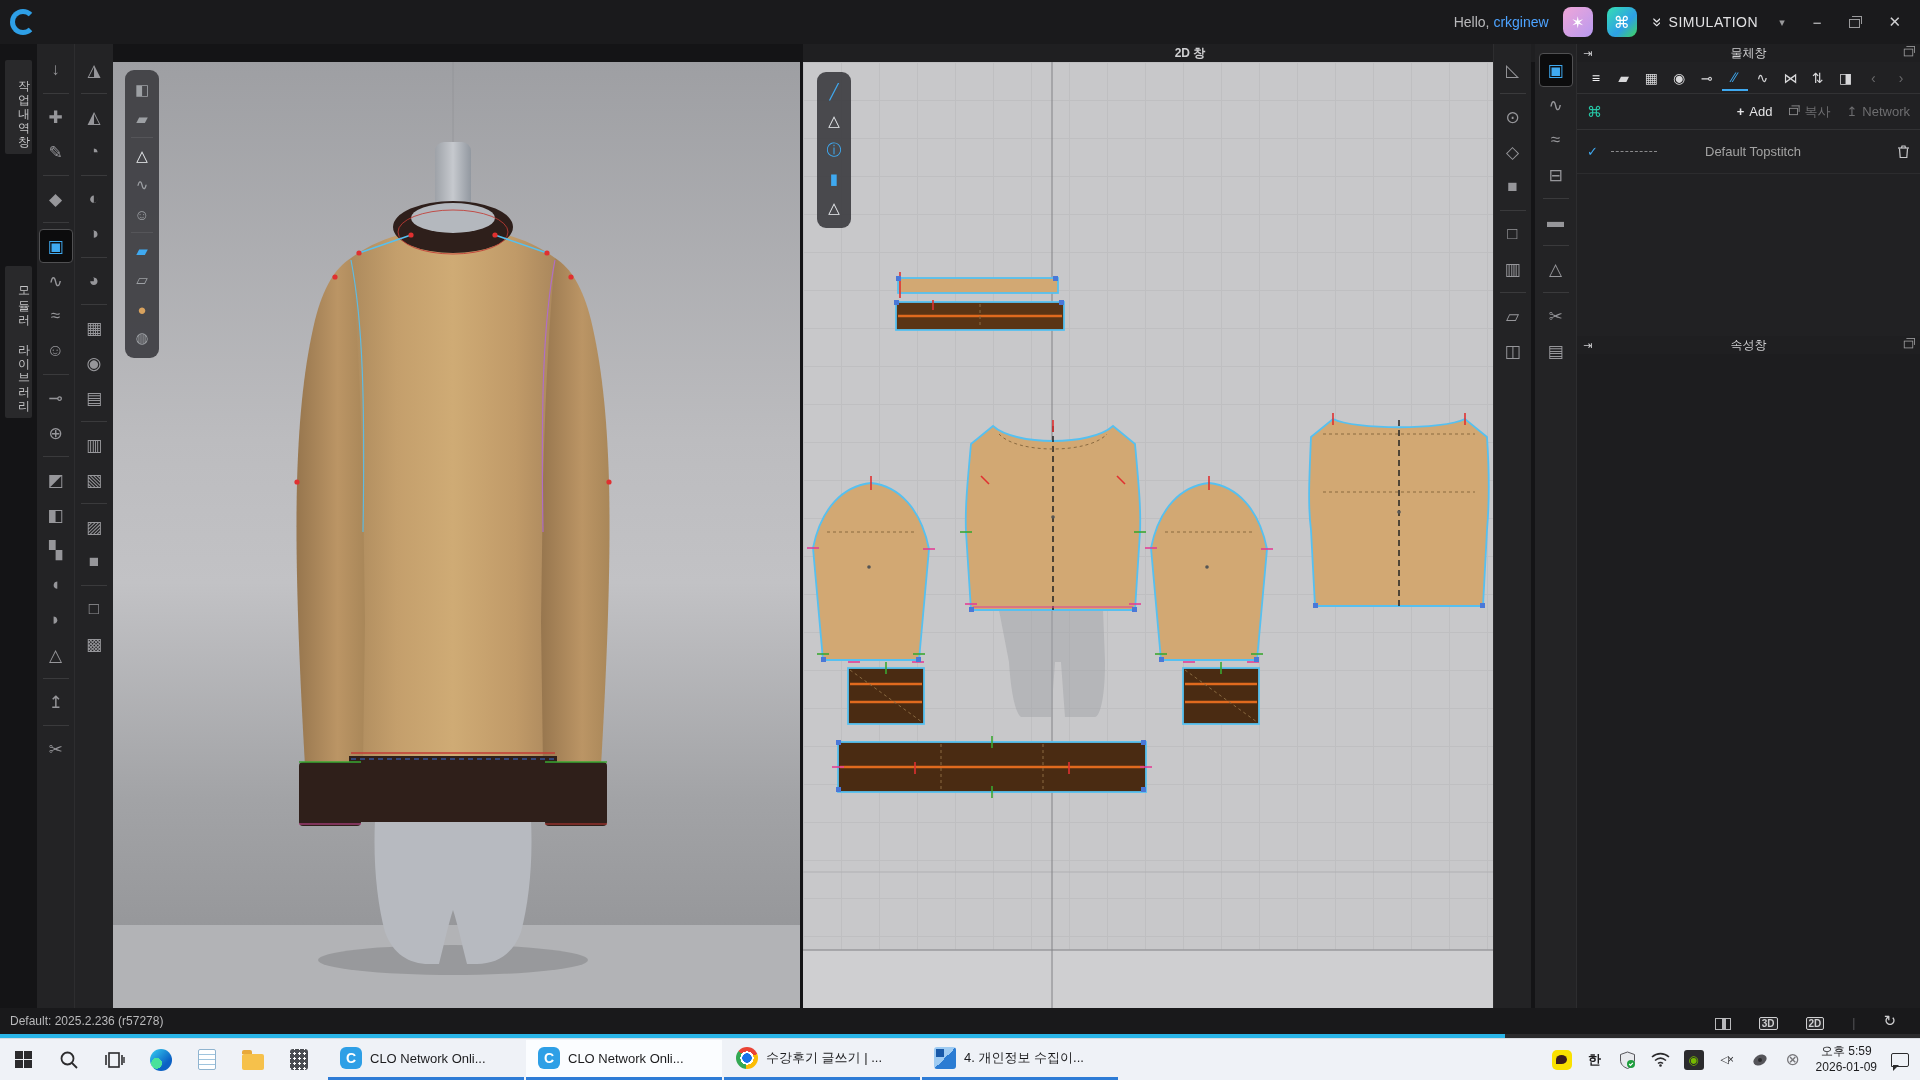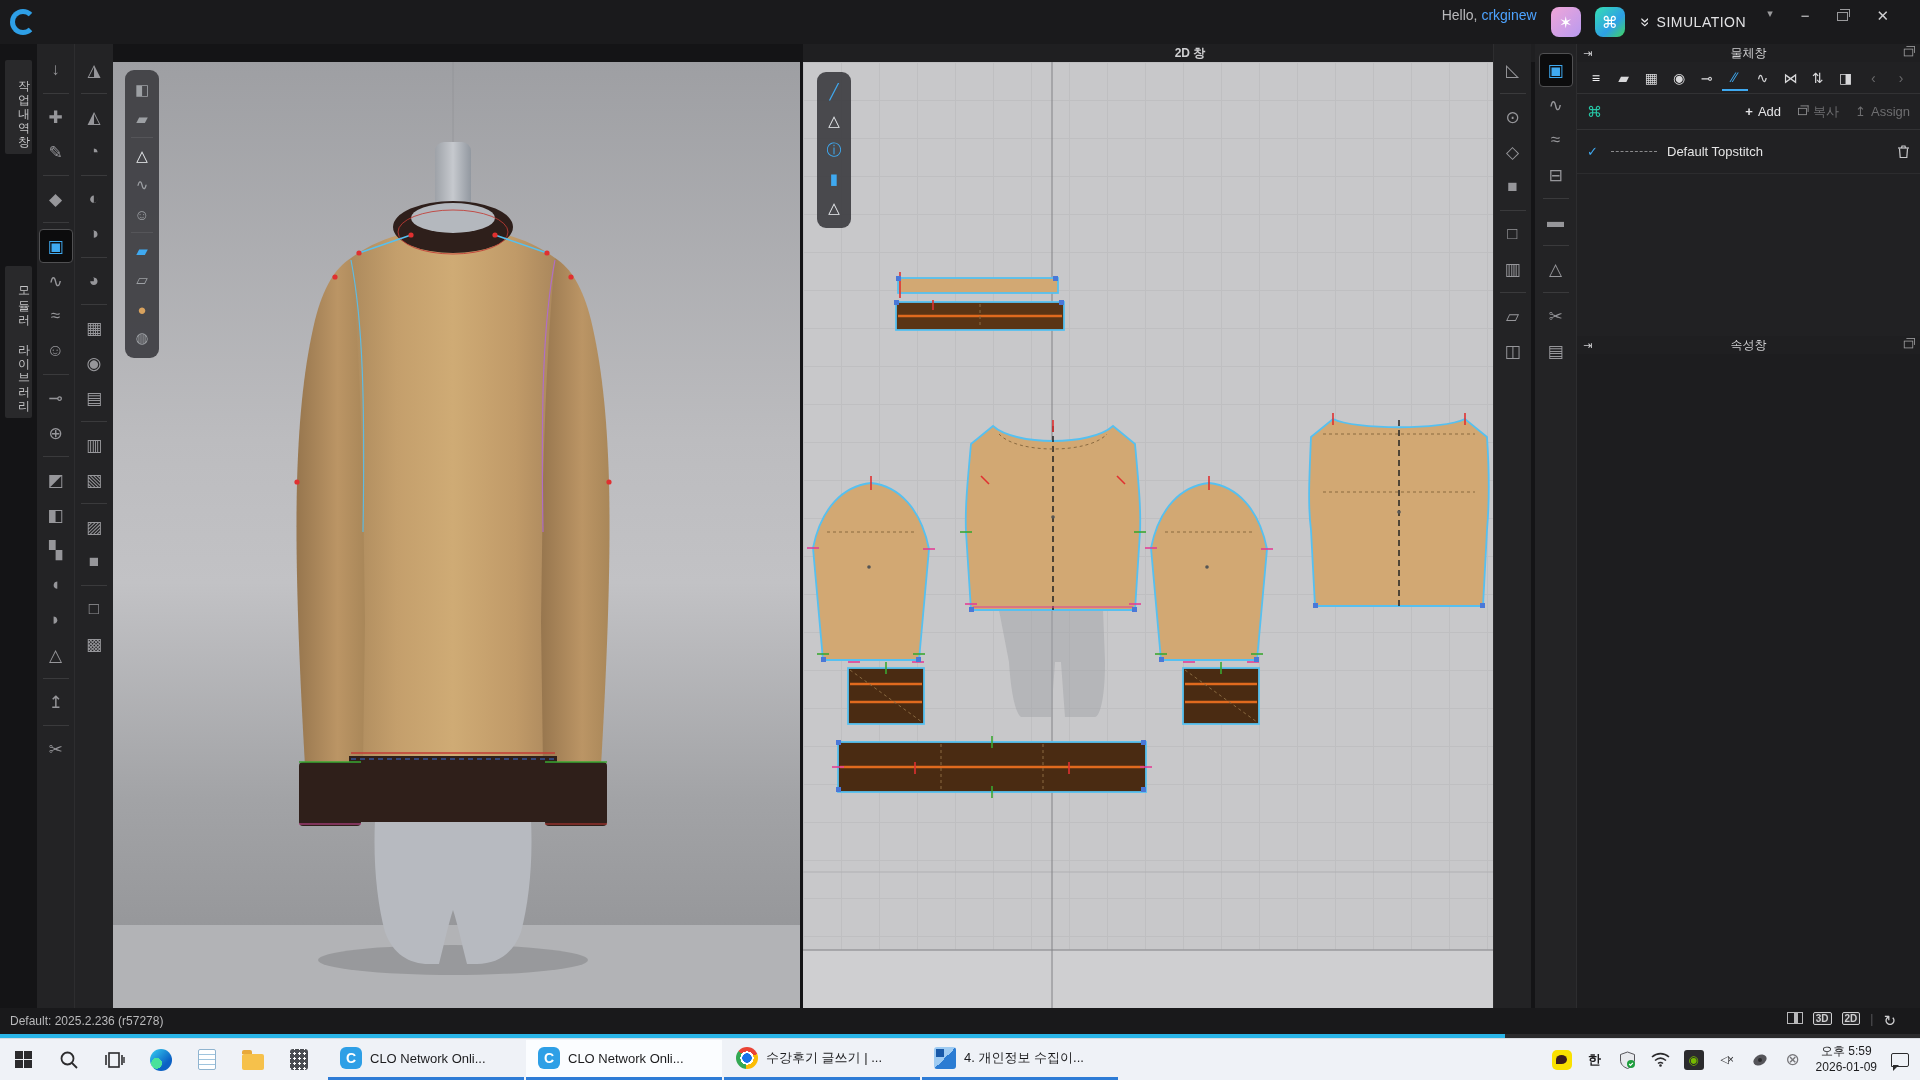--- a/index.html
+++ b/index.html
@@ -6,21 +6,21 @@
   html,body { width:1920px; height:1080px; overflow:hidden; background:#111;
     font-family:"Liberation Sans","DejaVu Sans",sans-serif; }
   #stage { position:relative; width:1920px; height:1080px; background:#141416; }
 
   
   #menubar { position:absolute; left:0; top:0; width:1920px; height:44px; background:#1a1a1c;
     display:flex; align-items:center; color:#cdcdcf; font-size:14px; }
   #logo { width:26px; height:26px; margin:0 14px 0 10px; border-radius:50%;
     border:5px solid #2e9fe6; border-right-color:transparent; color:transparent; }
   .menu-item { padding:0 16px; height:44px; line-height:44px; cursor:default; color:#d2d2d4; }
-  #menubar-right { margin-left:auto; display:flex; gap:14px; padding-right:24px; }
+  #menubar-right { margin-left:auto; display:flex; align-items:center; gap:14px; padding-right:12px; }
   #greeting { color:#b9b9bb; font-size:14px; }
   #greeting b { color:#4da3ff; font-weight:normal; }
   .appbtn { width:30px; height:30px; border-radius:8px; display:flex; align-items:center;
     justify-content:center; color:#fff; font-size:16px; }
   .appbtn.md { background:linear-gradient(135deg,#f0a6d8,#b89af0); }
   .appbtn.set { background:linear-gradient(135deg,#35e0b2,#2e9fe6 60%,#41d65c); }
   #sim-group { display:flex; align-items:center; gap:8px; color:#e2e2e4; font-size:14px; letter-spacing:.5px; }
   .simchev { display:inline-block; transform:rotate(-90deg); font-size:17px; color:#e8e8ea; }
   .wctl { color:#cfcfd1; font-size:15px; padding:0 7px; }
   .popicon { position:relative; width:11px; height:9px; border:1px solid #9a9a9c; display:inline-block; background:#1f1f21; }
@@ -71,30 +71,30 @@
   #add-row { height:36px; display:flex; align-items:center; padding:0 10px; gap:16px; border-bottom:1px solid #323234; }
   #knot-icon { color:#27c9a8; font-size:15px; }
   #add-row .spacer { flex:1; }
   .addbtn { color:#e4e4e6; font-size:13px; display:flex; gap:5px; align-items:center; }
   .addbtn.disabled { color:#6e6e70; }
   .ts-row { height:44px; display:flex; align-items:center; gap:10px; padding:0 10px; border-bottom:1px solid #2c2c2e; color:#d8d8da; font-size:13px; }
   .ts-check { width:14px; color:#3fa9f0; visibility:hidden; font-size:13px; }
   .ts-row.checked .ts-check { visibility:visible; }
   .ts-dash { width:46px; border-top:1px dashed #8a8a8c; }
   .ts-label { flex:1; }
-  .ts-row.muted .ts-label { color:#e5e5e5; }
+  .ts-row.muted .ts-label { color:#a3a3a3;margin-left:38px; }
   .ts-trash { visibility:hidden; }
   .ts-row.trashed .ts-trash { visibility:visible; }
   #prop-body { position:absolute; left:0; top:310px; width:343px; height:654px; background:#1d1d1f; }
   #prop-header { position:absolute; left:0; top:292px; width:343px; }
 
   
   #statusbar { position:absolute; left:0; top:1008px; width:1920px; height:26px; background:#19191b;
     color:#b9b9bb; font-size:12px; display:flex; align-items:center; padding:0 10px; }
-  #status-right { margin-left:auto; display:flex; align-items:flex-start; gap:10px; margin-right:14px; color:#cfcfd1; }
+  #status-right { margin-left:auto; display:flex; align-items:flex-end; gap:28px; margin-right:14px; color:#cfcfd1; }
   .splitic { width:16px; height:12px; border:1px solid #b9b9bb; display:inline-block; position:relative; }
   .splitic:before { content:""; position:absolute; left:6px; top:0; width:4px; height:10px; background:#b9b9bb; }
   .badge { border:1px solid #cfcfd1; border-radius:2px; font-size:10px; padding:0 2px; font-weight:bold; background:#2a2a2c; }
   #cyanline { position:absolute; left:0; top:1034px; width:1505px; height:4px; background:#2ab5e8; }
   #darkline { position:absolute; left:1505px; top:1034px; width:415px; height:4px; background:#2b2b2d; }
 
   
   #taskbar { position:absolute; left:0; top:1038px; width:1920px; height:42px; background:#eff2f7;
     border-top:1px solid #d9dce2; display:flex; align-items:center; color:#1c1c1e; }
   .tb-sys { width:46px; height:42px; display:flex; align-items:center; justify-content:center; }
@@ -623,21 +623,21 @@
       <span class="addbtn">
           <b>+</b>
           <span>Add</span>
         </span>
       <span class="addbtn disabled">
           <span class="popicon" style="transform:scale(.8)"></span>
           <span>복사</span>
         </span>
       <span class="addbtn disabled">
           <span>↥</span>
-          <span>Assign</span>
+          <span>Network</span>
         </span>
     </div>
     <div>
 
     <div class="ts-row checked muted trashed">
           <span class="ts-check">✓</span>
           <span class="ts-dash"></span>
           <span class="ts-label">Default Topstitch</span>
           <span class="ts-trash">
             <svg width="13" height="14" viewBox="0 0 13 14">

